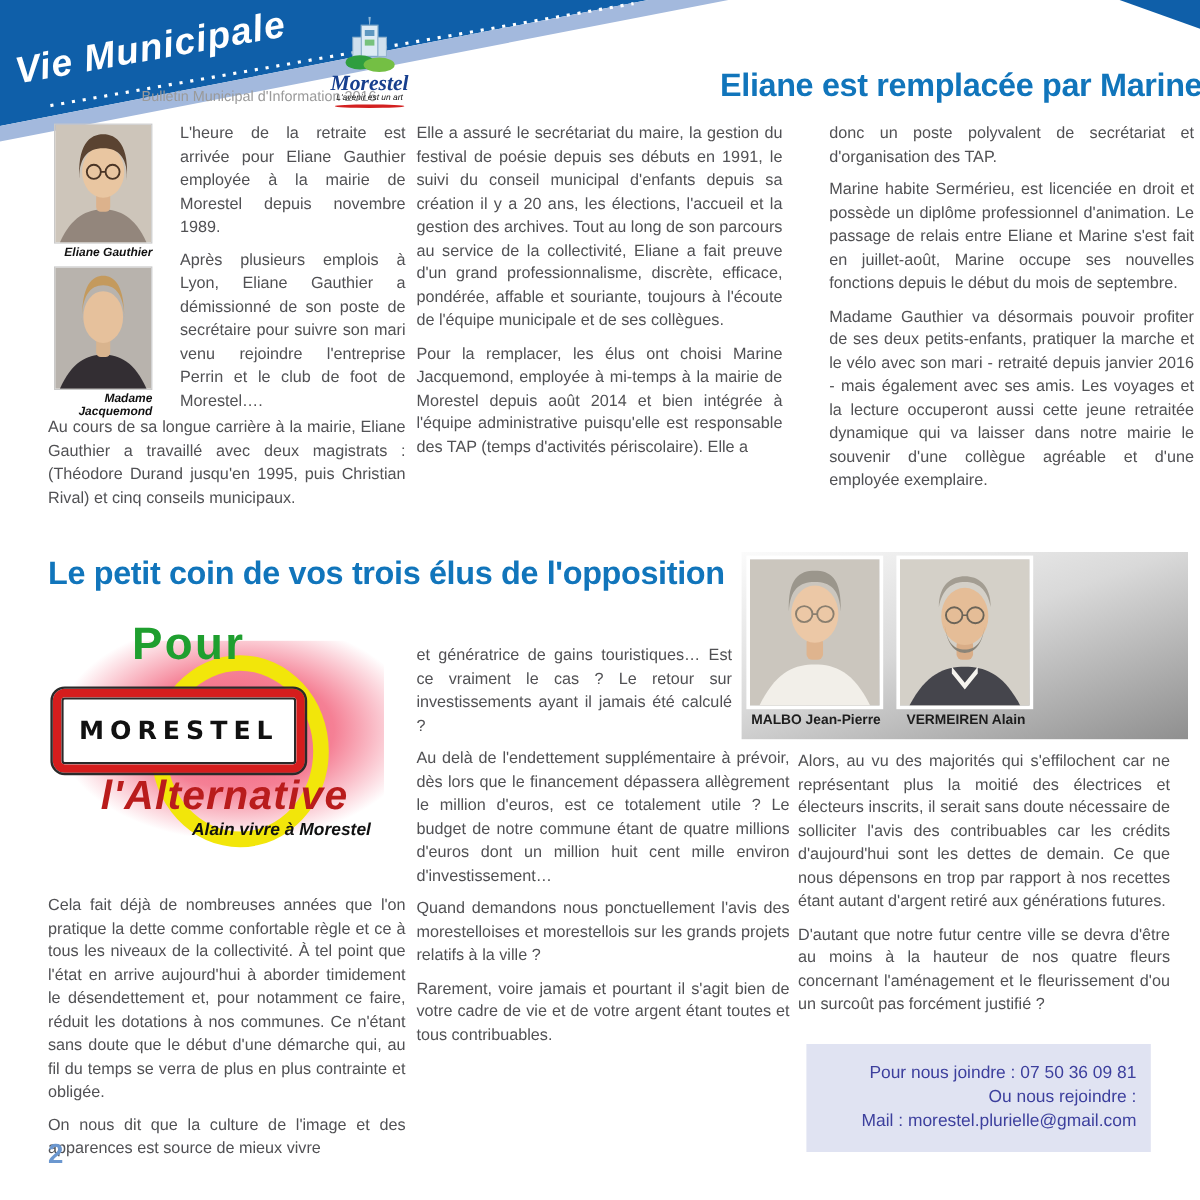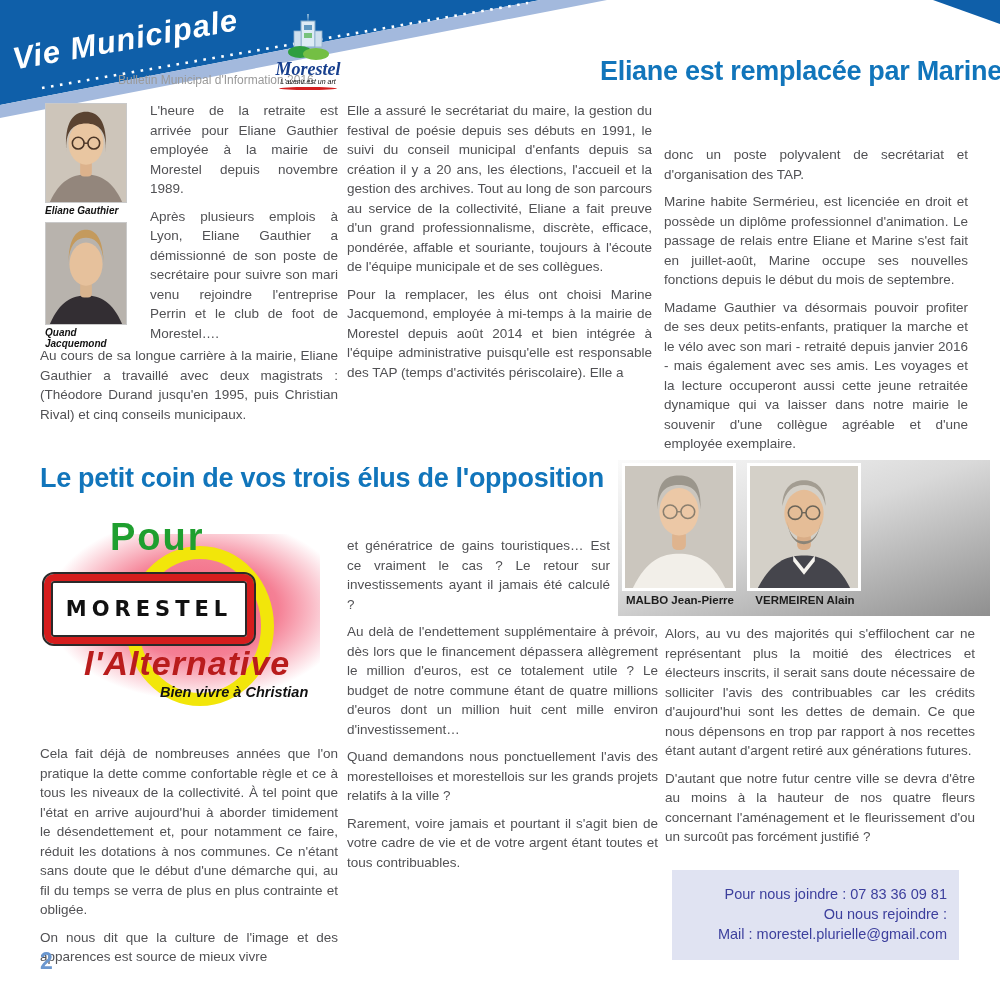--- a/index.html
+++ b/index.html
@@ -22,21 +22,21 @@
   .h2-title{position:absolute;left:40px;top:463px;font-weight:bold;font-size:27px;color:#1175bb;
             letter-spacing:-0.3px;white-space:nowrap;text-align:right;}
 
   
   .col p{margin:0 0 8px;text-align:justify;font-size:13.5px;line-height:19.5px;color:#515154;}
   .col{position:absolute;}
 
   
   .s1-photos{position:absolute;left:45px;top:103px;width:82px;}
   .s1-photos .photo{width:82px;border:1px solid #c9c9c9;box-sizing:border-box;}
-  .s1-photos .cap{font-size:10px;font-weight:bold;font-style:italic;color:#111;margin:2px 0 6px;}
+  .s1-photos .cap{font-size:10px;font-weight:bold;font-style:italic;color:#111;margin:2px 0 6px;text-align:right;}
   .ph{display:block;width:100%;height:100%;}
 
   
   .alt-logo{position:absolute;left:40px;top:512px;width:300px;height:200px;}
   .alt-glow{position:absolute;left:10px;top:22px;width:270px;height:165px;
             background:radial-gradient(ellipse at 55% 45%, #f25c7a 0%, #f58095 38%, rgba(255,255,255,0) 72%);}
   .alt-ring{position:absolute;left:86px;top:34px;width:122px;height:134px;border:13px solid #f2e60a;border-radius:50%;}
   .alt-sign{position:absolute;left:4px;top:62px;width:196px;height:56px;background:#fff;
             border:7px solid #d51d1d;border-radius:10px;outline:2px solid #2a2a2a;
             box-shadow:inset 0 0 0 2px #2a2a2a;display:flex;align-items:center;justify-content:center;}
@@ -113,51 +113,51 @@
     <div class="cap">Eliane Gauthier</div>
     <div class="photo" style="height:103px;">
       <svg class="ph" viewBox="0 0 82 103" preserveAspectRatio="none">
         <rect width="82" height="103" fill="#b8b3ad"></rect>
         <path d="M4,103 C14,80 27,74 41,74 C55,74 68,80 78,103 Z" fill="#332e33"></path>
         <rect x="35" y="58" width="12" height="18" rx="4" fill="#d9b48e"></rect>
         <ellipse cx="41" cy="42" rx="17" ry="22" fill="#e6c19c"></ellipse>
         <path d="M23,48 C22,14 32,7 41,7 C50,7 60,14 59,48 C60,24 52,15 41,15 C30,15 22,24 23,48 Z" fill="#c49a5d"></path>
       </svg>
     </div>
-    <div class="cap">Quand Jacquemond</div>
+    <div class="cap">Madame Jacquemond</div>
   </div>
 
   <div class="col" style="left:150px;top:101px;width:188px;">
     <p>L'heure de la retraite est arrivée pour Eliane Gauthier employée à la mairie de Morestel depuis novembre 1989.</p>
     <p>Après plusieurs emplois à Lyon, Eliane Gauthier a démissionné de son poste de secrétaire pour suivre son mari venu rejoindre l'entreprise Perrin et le club de foot de Morestel….</p>
   </div>
   <div class="col" style="left:40px;top:346px;width:298px;">
     <p>Au cours de sa longue carrière à la mairie, Eliane Gauthier a travaillé avec deux magistrats : (Théodore Durand jusqu'en 1995, puis Christian Rival) et cinq conseils municipaux.</p>
   </div>
   <div class="col" style="left:347px;top:101px;width:305px;">
     <p>Elle a assuré le secrétariat du maire, la gestion du festival de poésie depuis ses débuts en 1991, le suivi du conseil municipal d'enfants depuis sa création il y a 20 ans, les élections, l'accueil et la gestion des archives. Tout au long de son parcours au service de la collectivité, Eliane a fait preuve d'un grand professionnalisme, discrète, efficace, pondérée, affable et souriante, toujours à l'écoute de l'équipe municipale et de ses collègues.</p>
     <p>Pour la remplacer, les élus ont choisi Marine Jacquemond, employée à mi-temps à la mairie de Morestel depuis août 2014 et bien intégrée à l'équipe administrative puisqu'elle est responsable des TAP (temps d'activités périscolaire). Elle a</p>
   </div>
-  <div class="col" style="left:664px;top:101px;width:304px;margin-top:44px;">
+  <div class="col" style="left:691px;top:101px;width:304px;">
     <p>donc un poste polyvalent de secrétariat et d'organisation des TAP.</p>
     <p>Marine habite Sermérieu, est licenciée en droit et possède un diplôme professionnel d'animation. Le passage de relais entre Eliane et Marine s'est fait en juillet-août, Marine occupe ses nouvelles fonctions depuis le début du mois de septembre.</p>
     <p>Madame Gauthier va désormais pouvoir profiter de ses deux petits-enfants, pratiquer la marche et le vélo avec son mari - retraité depuis janvier 2016 - mais également avec ses amis. Les voyages et la lecture occuperont aussi cette jeune retraitée dynamique qui va laisser dans notre mairie le souvenir d'une collègue agréable et d'une employée exemplaire.</p>
   </div>
 
   <div class="h2-title">Le petit coin de vos trois élus de l'opposition</div>
 
   <div class="alt-logo">
     <div class="alt-glow"></div>
     <div class="alt-ring"></div>
     <div class="alt-sign">
       <span>MORESTEL</span>
     </div>
     <div class="alt-pour">Pour</div>
     <div class="alt-line2">l'Alternative</div>
-    <div class="alt-line3">Bien vivre à Christian</div>
+    <div class="alt-line3">Alain vivre à Morestel</div>
   </div>
 
   <div class="photo-strip">
     <div class="strip-fig">
       <div class="photo">
         <svg class="ph" viewBox="0 0 110 128" preserveAspectRatio="none">
           <rect width="110" height="128" fill="#cbc6be"></rect>
           <path d="M8,128 C22,98 38,92 55,92 C72,92 88,98 102,128 Z" fill="#f2efe9"></path>
           <rect x="48" y="68" width="14" height="20" rx="5" fill="#dfb48e"></rect>
           <ellipse cx="55" cy="48" rx="20" ry="25" fill="#ecc8a6"></ellipse>
@@ -197,20 +197,20 @@
     <p>Au delà de l'endettement supplémentaire à prévoir, dès lors que le financement dépassera allègrement le million d'euros, est ce totalement utile ? Le budget de notre commune étant de quatre millions d'euros dont un million huit cent mille environ d'investissement…</p>
     <p>Quand demandons nous ponctuellement l'avis des morestelloises et morestellois sur les grands projets relatifs à la ville ?</p>
     <p>Rarement, voire jamais et pourtant il s'agit bien de votre cadre de vie et de votre argent étant toutes et tous contribuables.</p>
   </div>
   <div class="col" style="left:665px;top:624px;width:310px;">
     <p>Alors, au vu des majorités qui s'effilochent car ne représentant plus la moitié des électrices et électeurs inscrits, il serait sans doute nécessaire de solliciter l'avis des contribuables car les crédits d'aujourd'hui sont les dettes de demain. Ce que nous dépensons en trop par rapport à nos recettes étant autant d'argent retiré aux générations futures.</p>
     <p>D'autant que notre futur centre ville se devra d'être au moins à la hauteur de nos quatre fleurs concernant l'aménagement et le fleurissement d'ou un surcoût pas forcément justifié ?</p>
   </div>
 
   <div class="contact-box">
-    <div>Pour nous joindre : 07 83 36 09 81</div>
+    <div>Pour nous joindre : 07 50 36 09 81</div>
     <div>Ou nous rejoindre :</div>
     <div>Mail : morestel.plurielle@gmail.com</div>
   </div>
 
   <div class="page-num">2</div>
 
 </div>
 
 </body></html>

